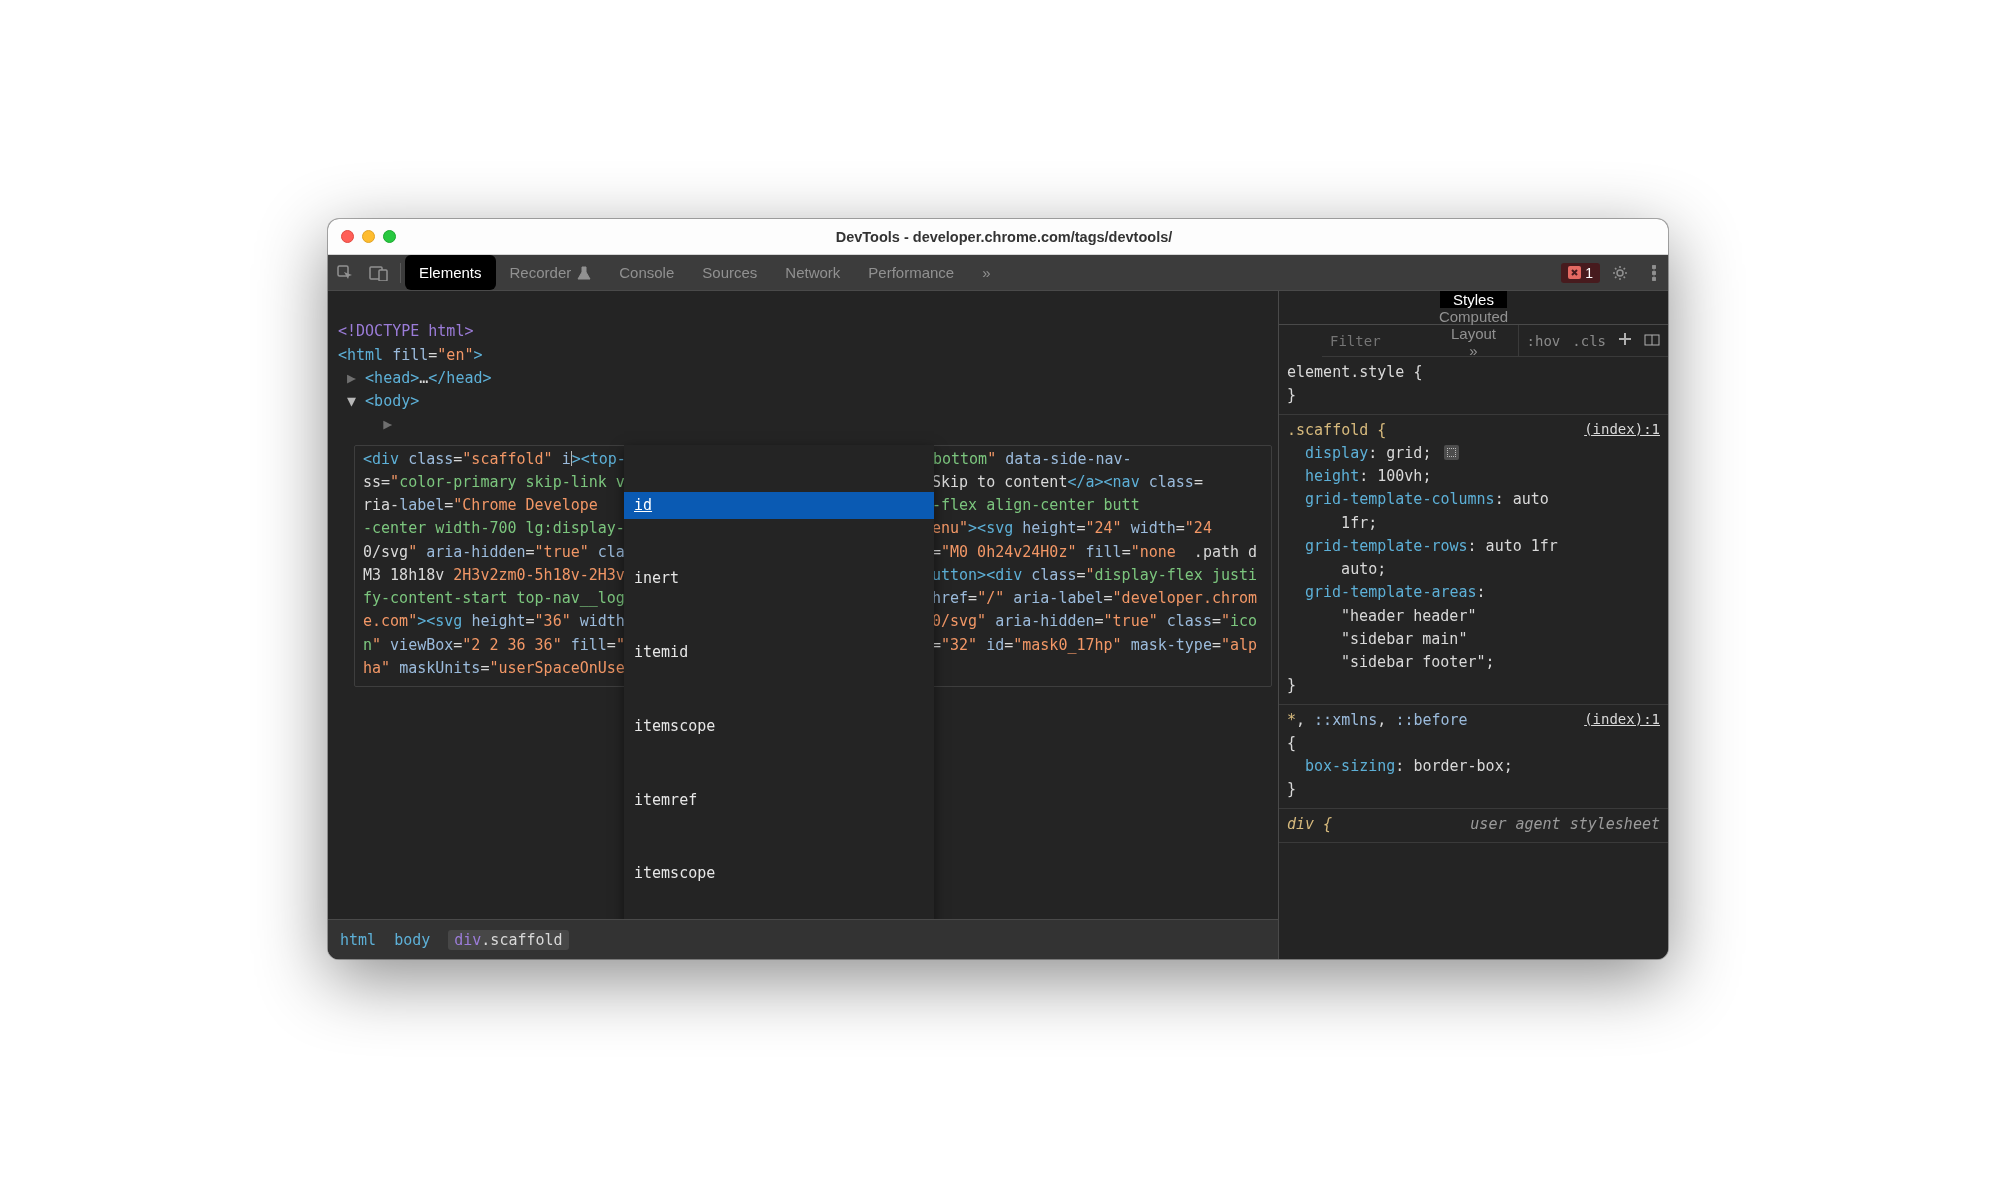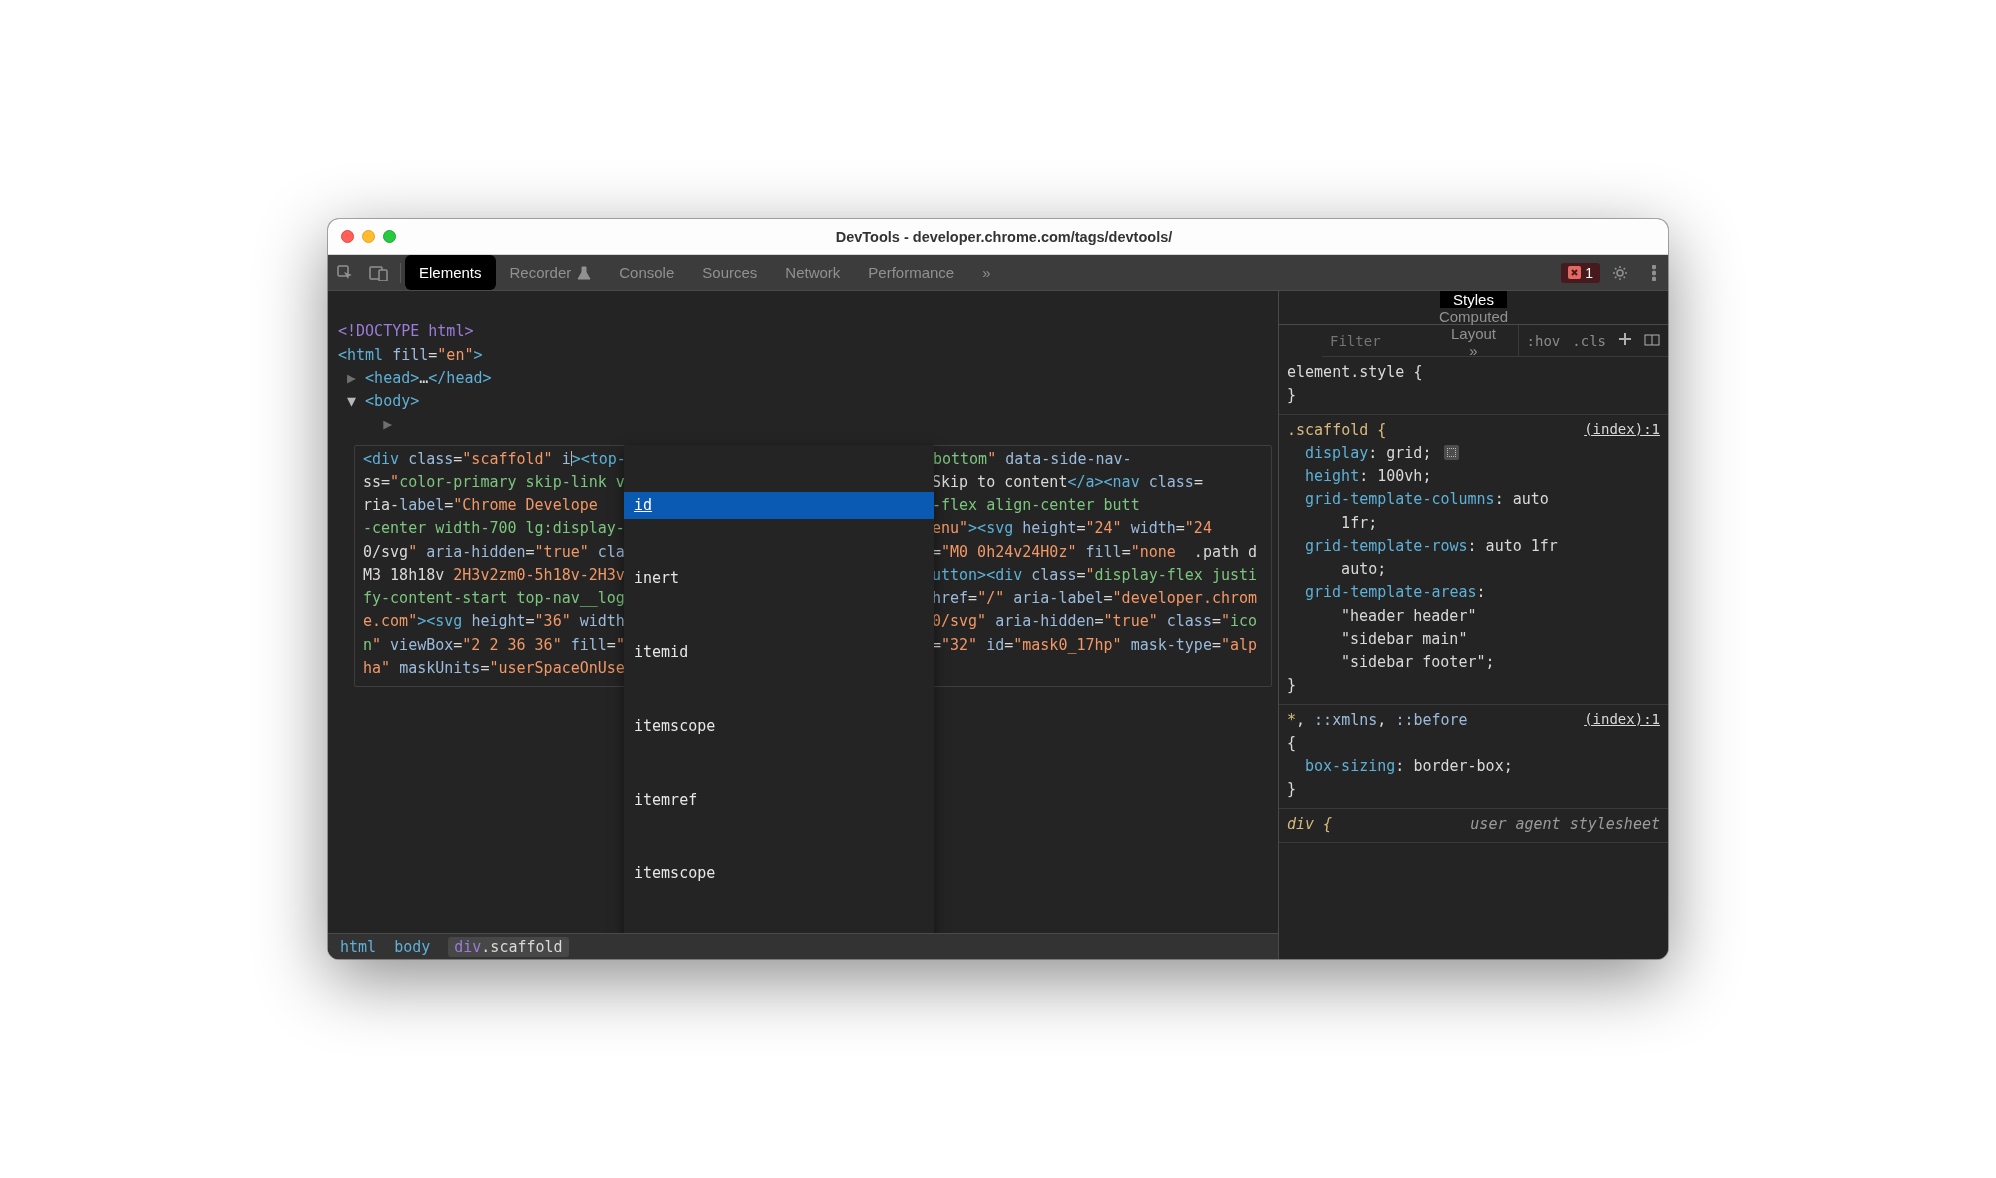--- a/index.html
+++ b/index.html
@@ -98,21 +98,21 @@
     background:#242424;
     box-shadow:0 4px 12px rgba(0,0,0,.5);
     font-family: Menlo, Consolas, monospace; font-size:15px;
     z-index:10;
   }
   .autocomplete .item { padding:2px 10px; color:#e6e6e6; }
   .autocomplete .item.sel { background:#0a5ab3; color:#fff; }
   .autocomplete .item u { text-decoration:underline; }
   
   .crumb {
-    height:26px; background:#333; border-top:1px solid #4a4a4a;
+    height:40px; background:#333; border-top:1px solid #4a4a4a;
     display:flex; align-items:center; gap:18px; padding:0 12px;
     font-family: Menlo, Consolas, monospace; font-size:15px;
     color:#5db0d7;
   }
   .crumb .sel { background:#474747; color:#d9d9d9; padding:1px 6px; border-radius:3px; }
   
   .sidetabs {
     height:34px; display:flex; align-items:center;
     font-family:"Helvetica Neue", Arial, sans-serif; font-size:15px;
     color:#919191; border-bottom:1px solid #4a4a4a;flex-direction:column;

